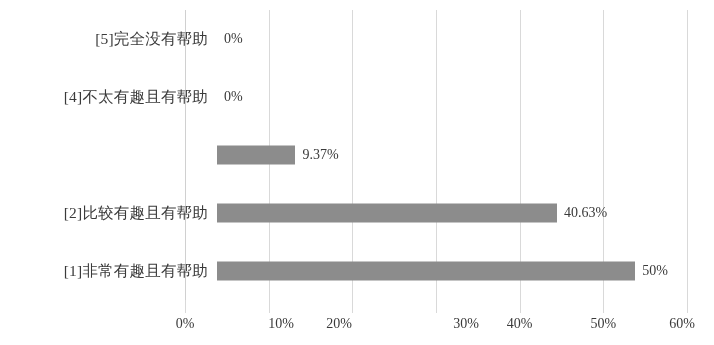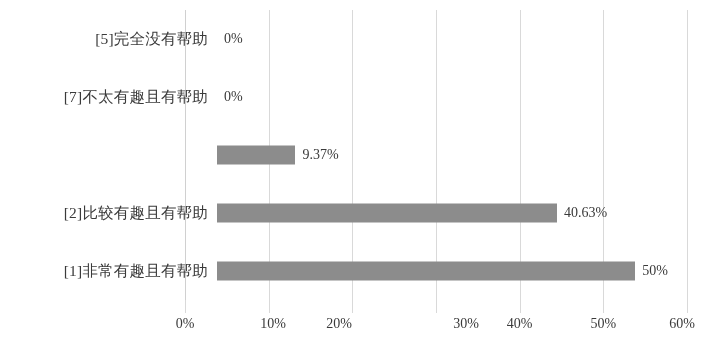--- a/index.html
+++ b/index.html
@@ -116,21 +116,21 @@
         <div class="gridline" style="left: 418.333px;"></div>
         <div class="gridline" style="left: 502px;"></div>
       </div>
 
     <div id="rows">
         <div class="cat-row" style="top: 0px; height: 58px;">
           <div class="cat-label">[5]完全没有帮助</div>
           <div class="bar-value" style="left: 0px;">0%</div>
         </div>
         <div class="cat-row" style="top: 58px; height: 58px;">
-          <div class="cat-label">[7]不太有趣且有帮助</div>
+          <div class="cat-label">[4]不太有趣且有帮助</div>
           <div class="bar-value" style="left: 0px;">0%</div>
         </div>
         <div class="cat-row" style="top: 116px; height: 58px;">
           <div class="bar" style="width: 78.3957px; background: rgb(140, 140, 140);"></div>
           <div class="bar-value" style="left: 78.3957px;">9.37%</div>
         </div>
         <div class="cat-row" style="top: 174px; height: 58px;">
           <div class="cat-label">[2]比较有趣且有帮助</div>
           <div class="bar" style="width: 339.938px; background: rgb(140, 140, 140);"></div>
           <div class="bar-value" style="left: 339.938px;">40.63%</div>
@@ -140,21 +140,21 @@
           <div class="bar" style="width: 418.333px; background: rgb(140, 140, 140);"></div>
           <div class="bar-value" style="left: 418.333px;">50%</div>
         </div>
       </div>
   </div>
 
   <div id="x-axis">
       <div class="tick-mark" style="left: 0px;"></div>
       <div class="tick-label" style="left: 0px;">0%</div>
       <div class="tick-mark" style="left: 83.6667px;"></div>
-      <div class="tick-label" style="left: 88px;">10%</div>
+      <div class="tick-label" style="left: 96px;">10%</div>
       <div class="tick-mark" style="left: 167.333px;"></div>
       <div class="tick-label" style="left: 154px;">20%</div>
       <div class="tick-mark" style="left: 251px;"></div>
       <div class="tick-label" style="left: 251px; margin-left: 30px;">30%</div>
       <div class="tick-mark" style="left: 334.667px;"></div>
       <div class="tick-label" style="left: 334.667px;">40%</div>
       <div class="tick-mark" style="left: 418.333px;"></div>
       <div class="tick-label" style="left: 418.333px;">50%</div>
       <div class="tick-mark" style="left: 502px;"></div>
       <div class="tick-label" style="left: 490px; margin-left: 7px;">60%</div>

